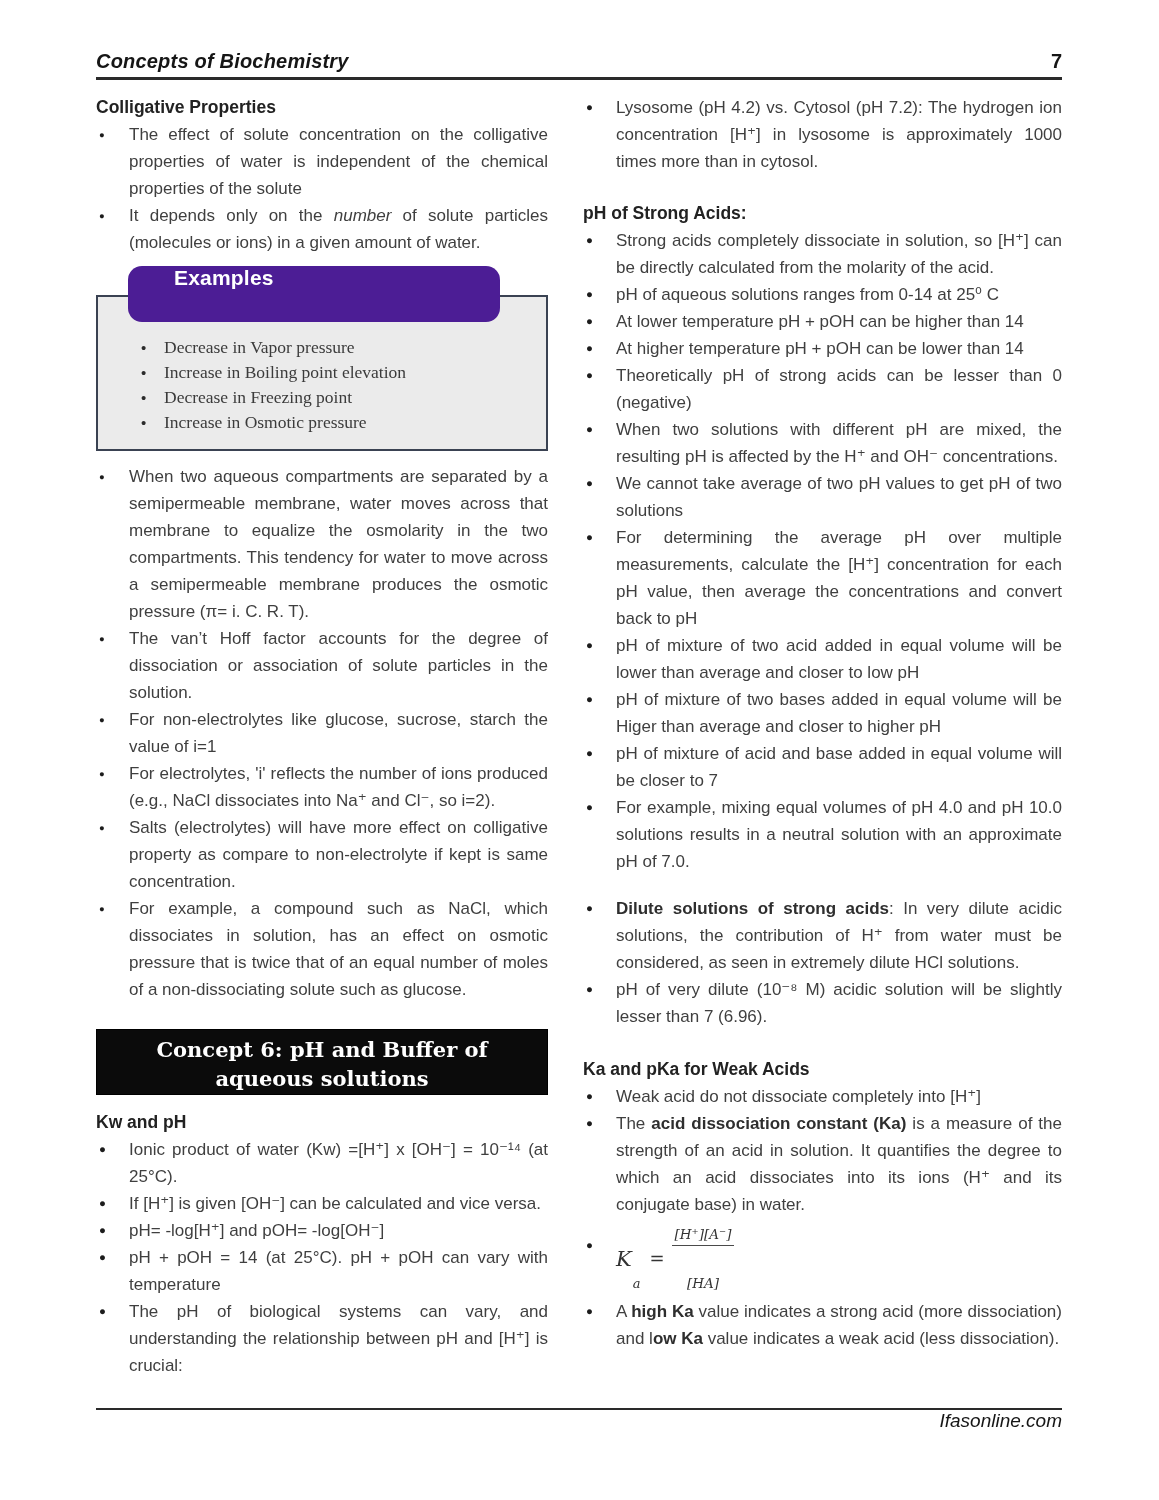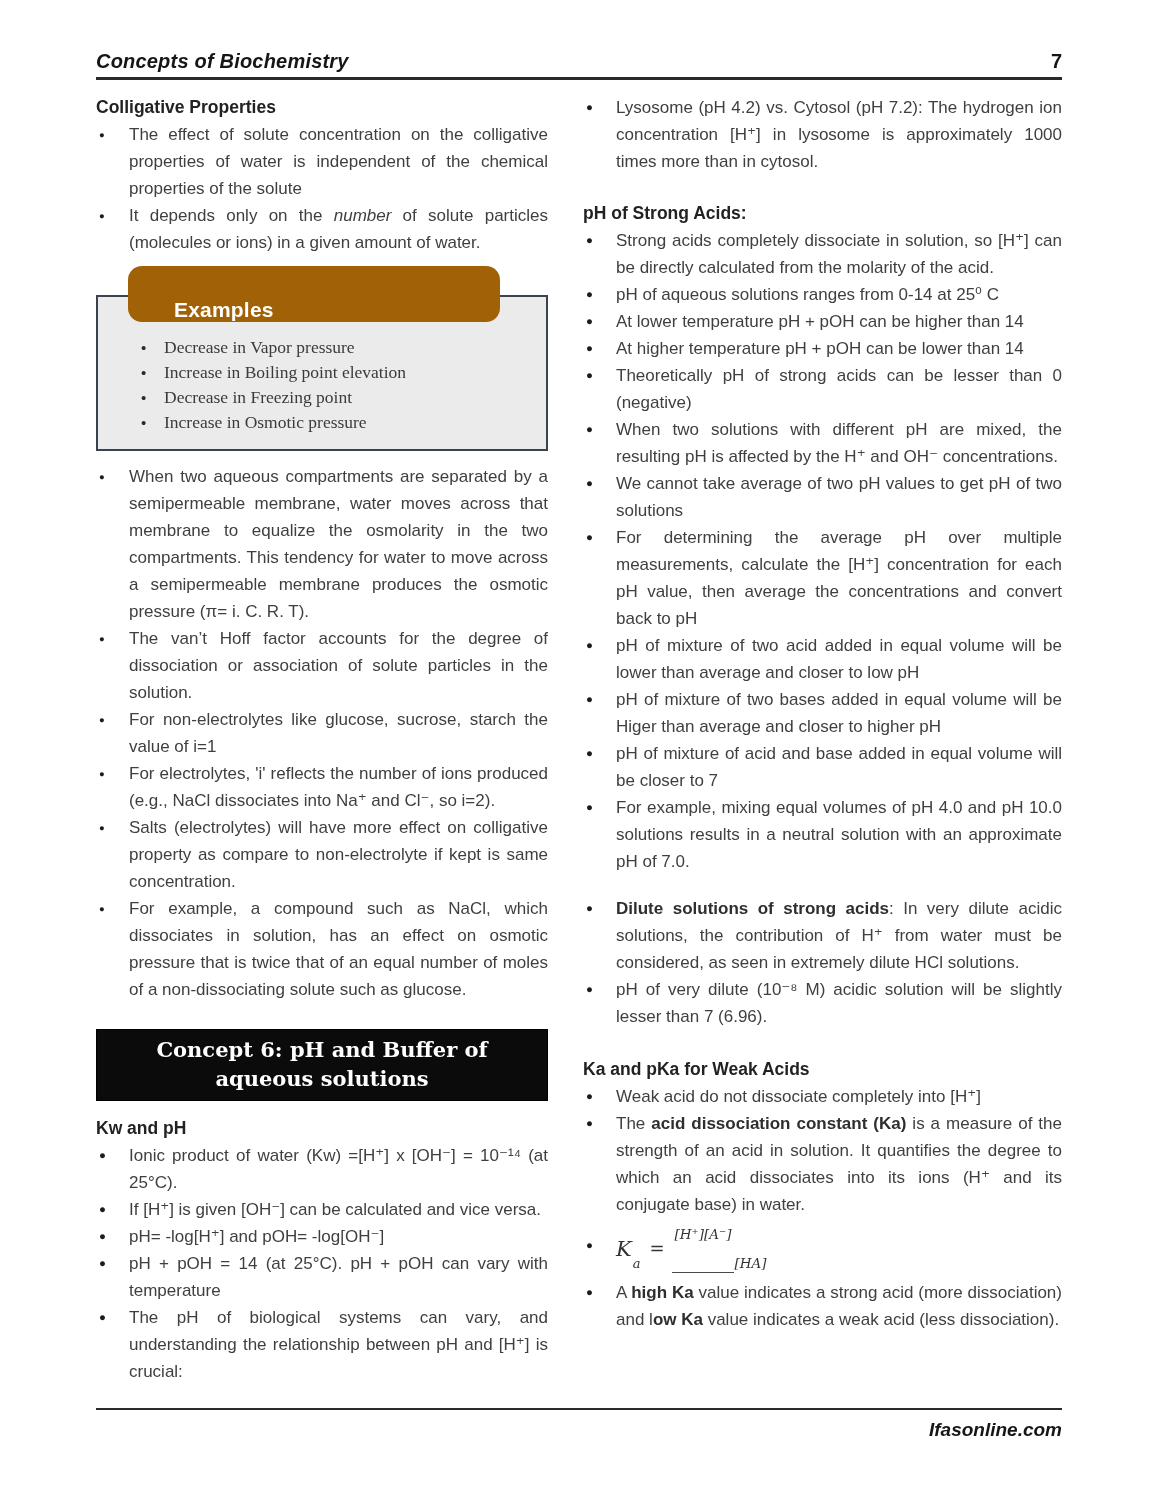--- a/index.html
+++ b/index.html
@@ -25,56 +25,56 @@
   .blist.sm .marker{font-size:9.5px;}
   .blist.lg .marker{font-size:11.5px;}
   .li-text{display:block;text-align:justify;}
   .b{font-weight:bold;color:#2e2e2e;margin-top:28px;}
   .i{font-style:italic;}
   li.gap{margin-top:20px;}
   
   .examples-wrap{position:relative;margin:10px 0 12px 0;}
   .ex-tab{
     position:relative;z-index:2;margin-left:32px;width:372px;height:56px;
-    background:#a16207;border-radius:14px;display:flex;align-items:flex-end;
+    background:#4c1d95;border-radius:14px;display:flex;align-items:flex-start;
   }
   .ex-tab span{color:#ffffff;font-size:21px;font-weight:bold;padding-left:46px;letter-spacing:.2px;}
   .ex-body{
     position:relative;z-index:1;margin-top:-27px;background:#ebebeb;
     border:2.5px solid #3a4252;padding:38px 20px 14px 40px;
   }
   ul.exlist{list-style:none;margin:0;padding:0;}
   .exlist li{position:relative;padding-left:26px;font-size:17.5px;line-height:25px;color:#3b3b3b;}
   .exlist .marker{position:absolute;left:3px;top:0;line-height:25px;font-size:15px;color:#2b2b2b;}
   .exlist .li-text{display:block;text-align:left;font-family:Liberation Serif, serif;}
   
   .banner{
     margin:26px 0 14px 0;background:#0b0b0b;border:1px solid #000;color:#ffffff;
     font-family:"DejaVu Serif","Liberation Serif",serif;font-weight:bold;
-    font-size:21px;line-height:29px;text-align:center;padding:5px 14px 7px;
+    font-size:21px;line-height:29px;text-align:center;padding:5px 14px 1px;
   }
   
   .math-row{display:inline-flex;align-items:center;font-family:"DejaVu Serif","Liberation Serif",serif;font-style:italic;color:#333333;}
   .mk{font-size:21px;}
   .msub{font-size:13px;align-self:flex-end;margin:0 2px 1px 1px;}
   .meq{font-size:18px;margin:0 7px;}
-  .frac{display:inline-flex;flex-direction:row;text-align:center;font-size:13.5px;line-height:1.3;}
+  .frac{display:inline-flex;flex-direction:column;text-align:center;font-size:13.5px;line-height:1.3;}
   .frac .num{border-bottom:1.3px solid #4a4a4a;padding:0 3px 1px;}
   .frac .den{padding-top:4px;margin-top:25px;}
   li.math-li{line-height:1.1;padding-top:8px;padding-bottom:6px;}
   li.math-li .marker{top:14px;}
   
   .mt-sa{margin-top:25px;}   
   .mt-ka{margin-top:26px;}   
   .mt-kw{margin-top:0px;}
   .list-after-box{margin-top:30px;}
   
   .doc-footer{position:absolute;top:1408px;left:96px;right:97px;}
   .ftr-rule{border-top:2px solid #2a2a2a;}
-  .ftr-text{text-align:right;font-size:19px;font-weight:bold;font-style:italic;color:#161616;margin-top:9px;}
+  .ftr-text{text-align:right;font-size:19px;font-weight:normal;font-style:italic;color:#161616;}
 </style>
 </head>
 <body>
 
 <div class="page">
 
   <div class="doc-header">
     <div class="hdr-row">
       <span class="hdr-title">Concepts of Biochemistry</span>
       <span class="hdr-page">7</span>

